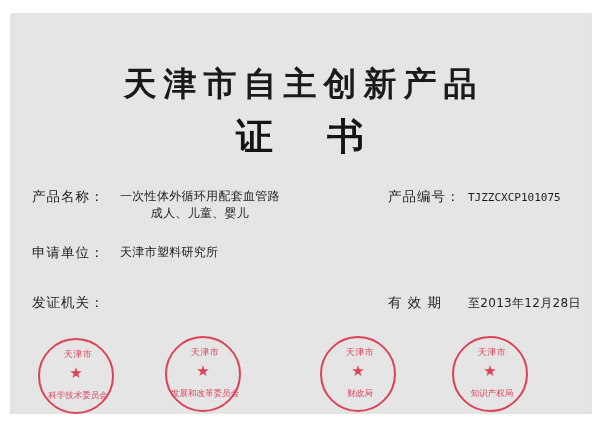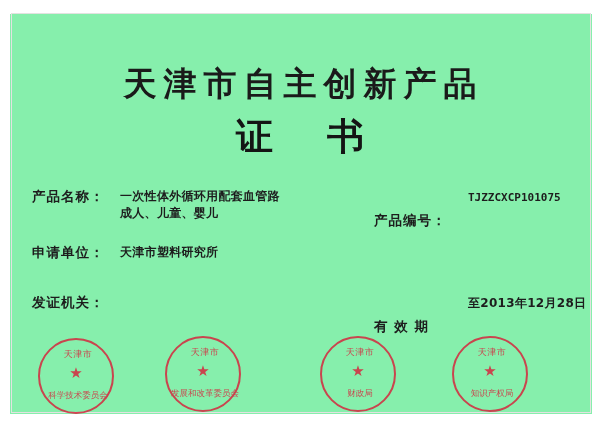--- a/index.html
+++ b/index.html
@@ -10,21 +10,21 @@
   body {
     width: 600px;
     height: 424px;
     font-family: "DejaVu Sans", "Liberation Sans", sans-serif;
     overflow: hidden;
   }
   #certificate {
     position: relative;
     width: 600px;
     height: 424px;
-    background: #86efac;
+    background: #e5e5e5;
     box-sizing: border-box;
   }
   
   .edge-top {
     position: absolute;
     left: 0; right: 0; top: 0;
     height: 14px;
     background: #ffffff;
   }
   .edge-left {
@@ -91,21 +91,20 @@
     top: 186px;
     left: 0;
     width: 600px;
     height: 140px;
   }
   .row {
     position: absolute;
     left: 0;
     width: 600px;
     height: 42px;
-    font-weight: bold;
   }
   .row-1 { top: 0px; }
   .row-2 { top: 56px; }
   .row-3 { top: 106px; text-align: center; }
 
   .label {
     position: absolute;
     font-size: 13.5px;
     color: #1d1d1d;
     letter-spacing: 1px;
@@ -114,28 +113,28 @@
   .value {
     position: absolute;
     font-size: 12px;
     color: #1d1d1d;
     letter-spacing: 0.3px;
     white-space: nowrap;
     line-height: 17px;
   }
   .label-left  { left: 32px; top: 2px; }
   .value-left  { left: 120px; top: 2px; }
-  .label-right { left: 374px; top: 2px; margin-top: 24px; }
+  .label-right { left: 388px; top: 2px; }
   .value-right { left: 468px; top: 3px; }
   .value-right-num {
     font-family: "DejaVu Sans Mono", "Liberation Mono", monospace;
     font-size: 11px;
     letter-spacing: 0px;
   }
-  .value-two-line span { display: block; }
+  .value-two-line span { display: block; text-align: center; }
 
   
   .seals {
     position: absolute;
     top: 336px;
     left: 0;
     width: 505px;
     height: 80px;
   }
   .seal {

